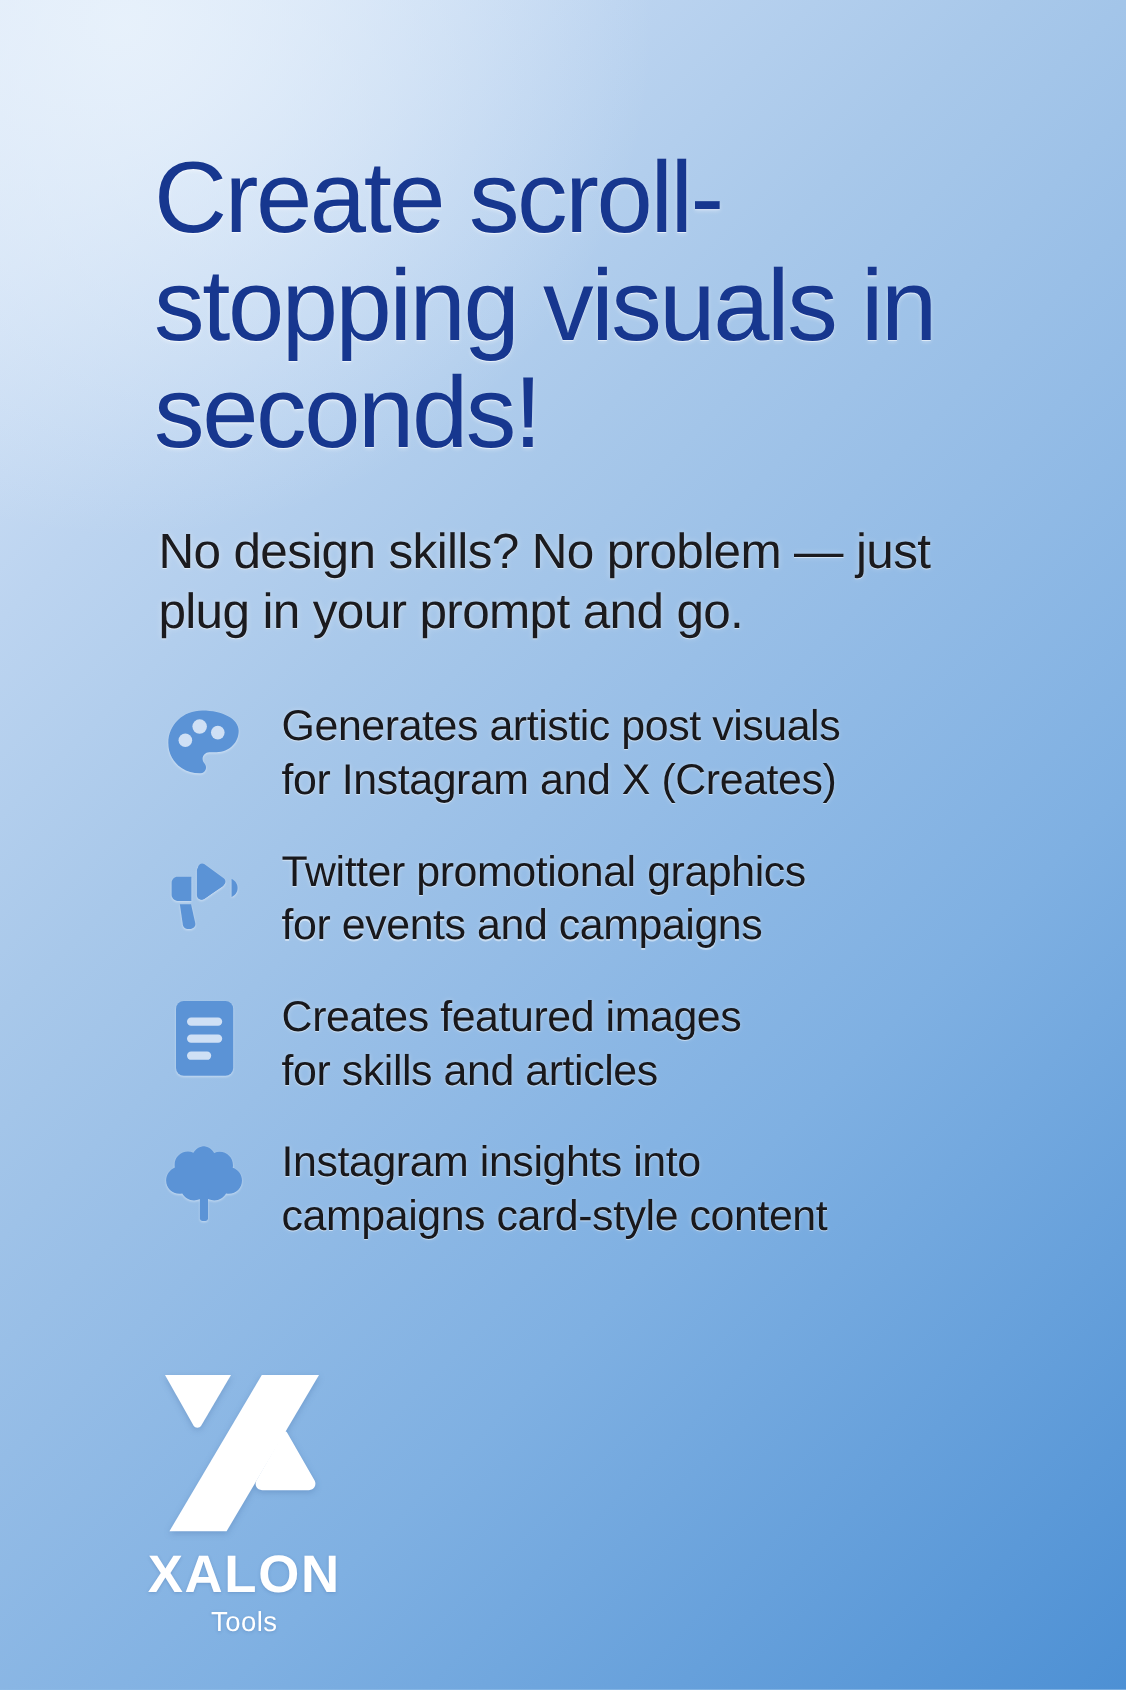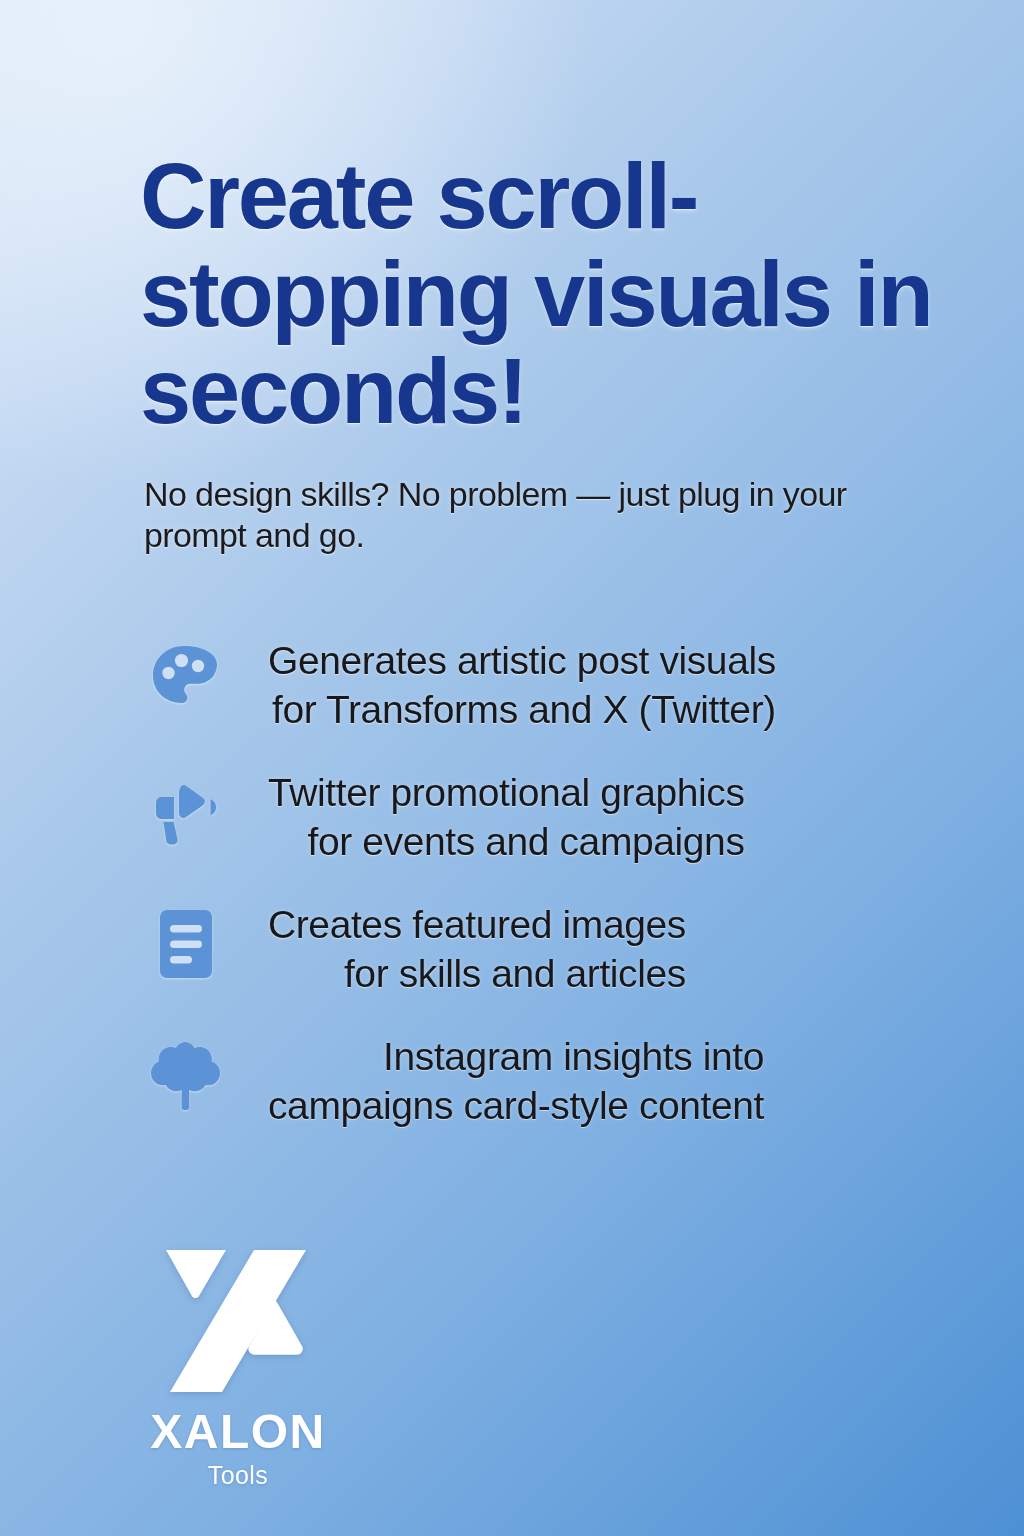--- a/index.html
+++ b/index.html
@@ -47,60 +47,59 @@
     position:absolute;
     inset:0;
     z-index:2;
     padding:0 62px;
   }
 
   
   .headline {
     position:absolute;
     left:140px;
-    top:148px;
+    top:132px;
     width:800px;
     font-size:92px;
-    font-weight:bold;
+    font-weight:normal;
     line-height:1.06;
     letter-spacing:-2.2px;
     color:#17378f;
     text-shadow:0 1px 0 rgba(255,255,255,0.55), 0 2px 4px rgba(255,255,255,0.35);
   }
 
   
   .subtitle {
     position:absolute;
     left:144px;
     top:474px;
     width:760px;
-    font-size:34px;
+    font-size:45px;
     font-weight:normal;
     line-height:1.22;
     letter-spacing:-0.6px;
     color:#1b1b1f;
     text-shadow:0 1px 0 rgba(255,255,255,0.5), 0 0 6px rgba(255,255,255,0.35);
   }
 
   
   .features {
     position:absolute;
     left:144px;
     top:634px;
     width:800px;
     display:flex;
     flex-direction:column;
     gap:24px;
   }
   .feature {
     display:flex;
     align-items:flex-start;
-    gap:40px;
+    gap:28px;
     min-height:108px;
-    text-align:right;
   }
   .feature-icon {
     flex:0 0 84px;
     width:84px;
     height:92px;
     display:flex;
     align-items:center;
     justify-content:center;
     filter:drop-shadow(0 1px 1px rgba(255,255,255,0.45));
   }
@@ -110,21 +109,21 @@
     line-height:1.26;
     letter-spacing:-0.4px;
     color:#18181c;
     padding-top:2px;
     text-shadow:0 1px 0 rgba(255,255,255,0.45), 0 0 5px rgba(255,255,255,0.3);
   }
 
   
   .logo {
     position:absolute;
-    left:118px;
+    left:102px;
     bottom:48px;
     width:240px;
     display:flex;
     flex-direction:column;
     align-items:center;
   }
   .logo-mark {
     width:152px;
     height:150px;
     filter:drop-shadow(0 2px 3px rgba(40,80,140,0.25));
@@ -167,21 +166,21 @@
       <span class="feature-icon">
         <svg width="80" height="80" viewBox="0 0 80 80">
           <path fill="#5b93d6" d="M38 6C20.3 6 7 19 7 35.5 7 51.3 19.6 63 35.4 63c3.6 0 5.9-2.2 5.9-5.3 0-1.5-.6-2.7-1.5-3.8-1-1.2-1.6-2.5-1.6-4.1 0-3.3 2.7-6 6-6h6.6C62.5 43.8 71 35.2 71 24.4 71 13.6 56.3 6 38 6z"></path>
           <circle cx="22.5" cy="33" r="6.2" fill="#cfe0f5"></circle>
           <circle cx="35.5" cy="20.5" r="6.6" fill="#cfe0f5"></circle>
           <circle cx="52" cy="26" r="6.2" fill="#cfe0f5"></circle>
         </svg>
       </span>
       <span class="feature-text">
         <span>Generates artistic post visuals</span><br>
-        <span>for Transforms and X (Twitter)</span>
+        <span>for Instagram and X (Creates)</span>
       </span>
     </div>
 
     <div class="feature">
       <span class="feature-icon">
         <svg width="80" height="80" viewBox="0 0 80 80">
           <path fill="#5b93d6" d="M10 30.5C10 27.5 12.4 25 15.5 25H28v22H15.5C12.4 47 10 44.5 10 41.5z"></path>
           <path fill="#5b93d6" d="M33 22.5c0-3.4 3.6-5.4 6.3-3.6l17 11.4c2.3 1.5 2.3 5 0 6.5l-17 11.4c-2.7 1.8-6.3-.2-6.3-3.6z" transform="translate(0,-3)"></path>
           <path fill="#5b93d6" d="M33.5 13.5c0-3.2 3.6-5.1 6.2-3.2l18.6 13.4c2.2 1.6 2.2 4.9 0 6.5L39.7 43.6c-2.6 1.9-6.2 0-6.2-3.2z" opacity="0"></path>
           <path fill="#5b93d6" d="M34 16.8c0-3.1 3.5-4.9 6-3.1l17.4 12.6c2.1 1.5 2.1 4.7 0 6.2L40 45.1c-2.5 1.8-6 0-6-3.1z"></path>

